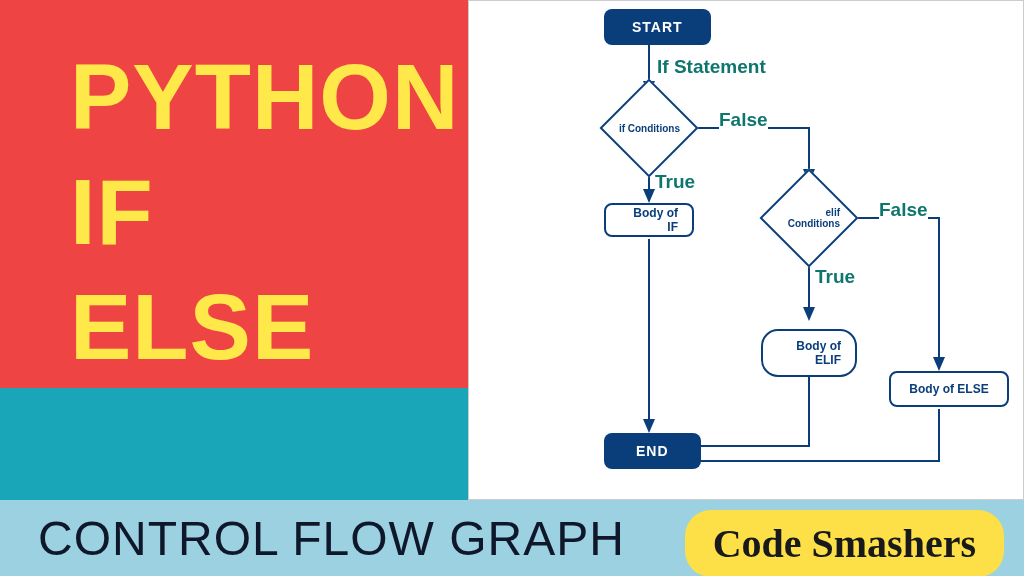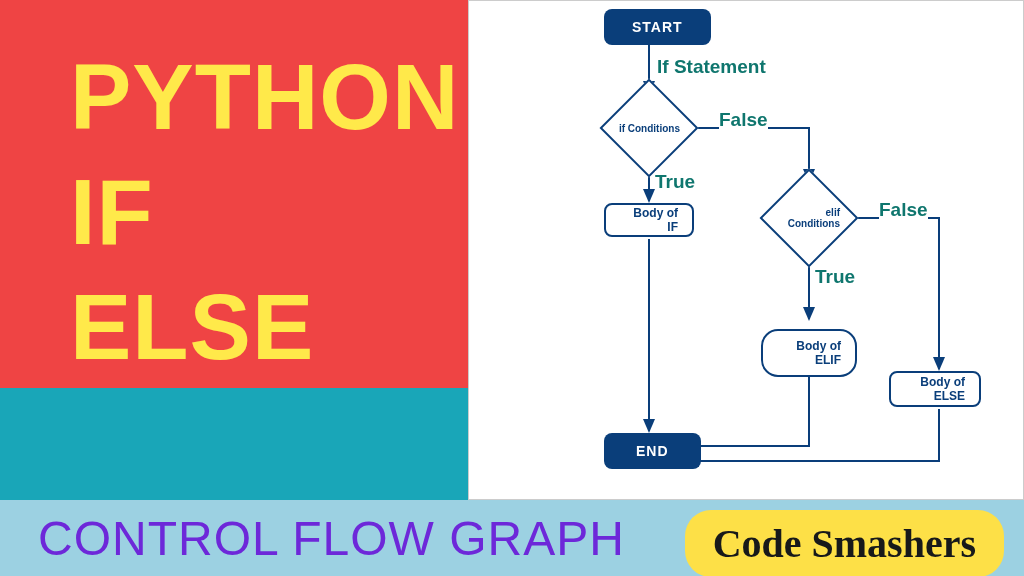--- a/index.html
+++ b/index.html
@@ -45,21 +45,21 @@
     position: absolute;
     left: 0;
     top: 500px;
     width: 1024px;
     height: 76px;
     background: #9cd1e2;
     display: flex;
     align-items: center;
   }
   .bottom-title {
-    color: #6d28d9;
+    color: #0f172a;
     font-size: 48px;
     font-weight: 500;
     letter-spacing: 1px;
     margin-left: 38px;
     font-family: Arial, sans-serif;
   }
   .brand-pill {
     position: absolute;
     right: 20px;
     top: 10px;
@@ -200,21 +200,21 @@
           <div class="diamond"></div>
           <div class="diamond-label">elif Conditions</div>
         </div>
 
         <div class="edge-label" style="left:410px; top:198px;">False</div>
 
         <div class="edge-label" style="left:346px; top:265px;">True</div>
 
         <div class="flow-node flow-box" style="left:292px; top:328px; width:96px; height:48px;border-radius:17px;">Body of ELIF</div>
 
-        <div class="flow-node flow-box" style="left:420px; top:370px; width:92px; height:36px;">Body of ELSE</div>
+        <div class="flow-node flow-box" style="left:420px; top:370px; width:120px; height:36px;">Body of ELSE</div>
 
         <div class="flow-node flow-end" style="left:135px; top:432px; padding:10px 32px;">END</div>
       </div>
     </div>
   </div>
 
   <div class="bottom-bar">
     <div class="bottom-title">CONTROL FLOW GRAPH</div>
     <div class="brand-pill">Code Smashers</div>
   </div>

